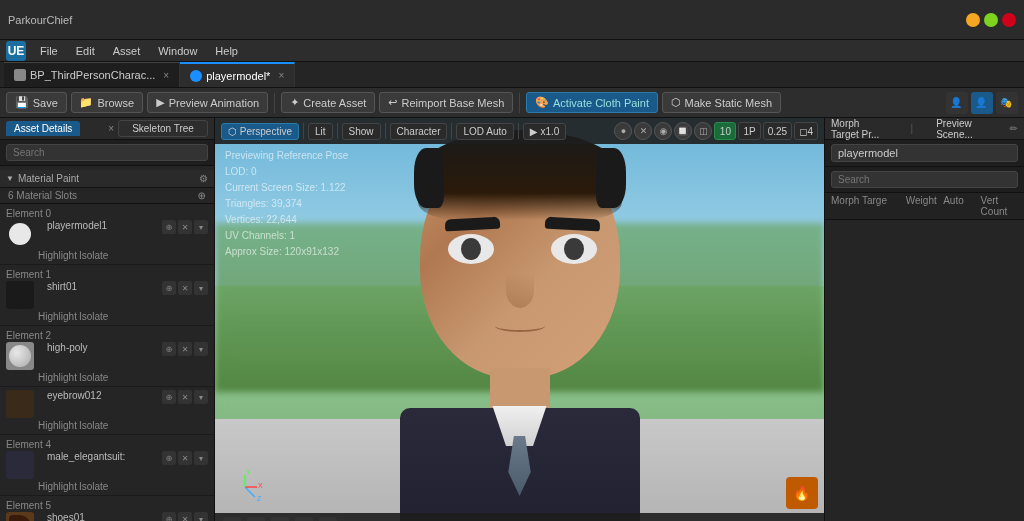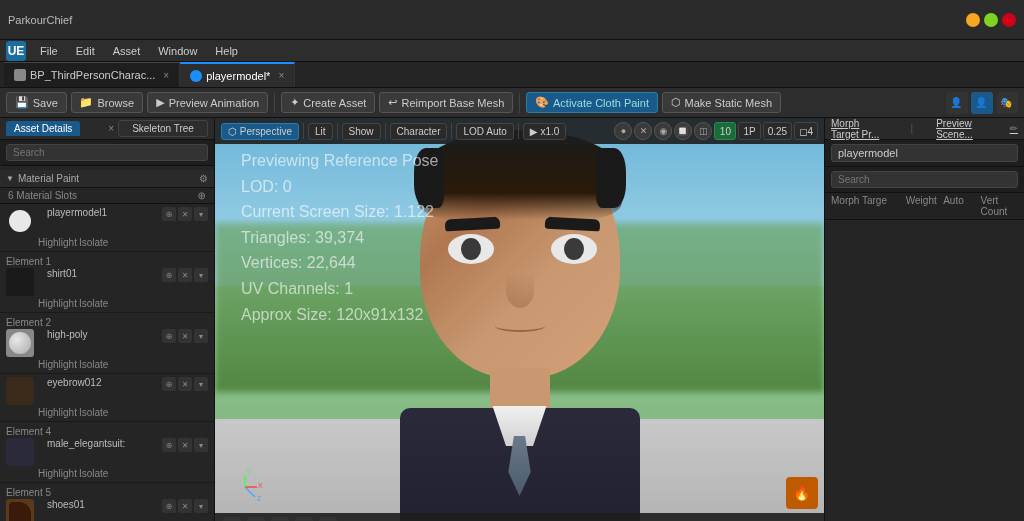--- a/index.html
+++ b/index.html
@@ -83,21 +83,21 @@
     .thumb-suit { background: #2a2a3a; border-radius: 2px; width: 22px; height: 22px; margin: 3px; }
     .thumb-shoes { background: #3a1a0a; border-radius: 2px; width: 22px; height: 22px; margin: 3px; }
 
     
     .viewport { flex: 1; position: relative; background: #1a1a1a; overflow: hidden; }
     .viewport-toolbar { position: absolute; top: 0; left: 0; right: 0; height: 26px; background: rgba(30,30,30,0.9); display: flex; align-items: center; padding: 0 6px; gap: 2px; z-index: 10; }
     .vp-btn { display: flex; align-items: center; gap: 3px; padding: 2px 6px; background: #2a2a2a; border: 1px solid #444; border-radius: 3px; color: #ccc; font-size: 10px; cursor: pointer; }
     .vp-btn.active { background: #1a5a8a; border-color: #2a7aaa; }
     .vp-sep { width: 1px; height: 16px; background: #444; margin: 0 2px; }
     .vp-circle { width: 18px; height: 18px; border-radius: 50%; background: #3a3a3a; border: 1px solid #555; display: flex; align-items: center; justify-content: center; color: #aaa; font-size: 9px; cursor: pointer; }
-    .vp-info { position: absolute; top: 30px; left: 26px; color: rgba(255,255,255,0.6); font-size: 16px; line-height: 1.6; z-index: 10; pointer-events: none; }
+    .vp-info { position: absolute; top: 30px; left: 10px; color: rgba(255,255,255,0.6); font-size: 10px; line-height: 1.6; z-index: 10; pointer-events: none; }
 
     
     .scene-bg { position: absolute; inset: 0; background: linear-gradient(180deg, #87CEEB 0%, #98D8C8 30%, #7ab87a 60%, #5a8a5a 100%); }
     .scene-blur { position: absolute; inset: 0; backdrop-filter: blur(8px); background: rgba(180,220,180,0.3); }
 
     
     .character-figure { position: absolute; bottom: 0; left: 50%; transform: translateX(-50%); width: 320px; height: 100%; }
 
     
     .scene-floor { position: absolute; bottom: 0; left: 0; right: 0; height: 120px; background: linear-gradient(180deg, #c8c8c8 0%, #b0b0b0 100%); }
@@ -124,21 +124,21 @@
 
     
     .vp-bottom { position: absolute; bottom: 0; left: 0; right: 0; height: 26px; background: rgba(30,30,30,0.9); display: flex; align-items: center; padding: 0 8px; gap: 6px; z-index: 10; }
     .vp-bottom-btn { width: 18px; height: 18px; border-radius: 3px; background: #333; display: flex; align-items: center; justify-content: center; color: #888; font-size: 10px; cursor: pointer; }
 
     
     .axis-indicator { position: absolute; bottom: 32px; left: 10px; width: 40px; height: 40px; z-index: 10; }
 
     
     .right-panel { width: 200px; background: #252525; border-left: 1px solid #111; display: flex; flex-direction: column; }
-    .right-panel-header { height: 22px; background: #2a2a2a; display: flex; align-items: center; padding: 0 6px; border-bottom: 1px solid #111; gap: 20px; font-size: 10px; color: #ccc; text-decoration: underline; }
+    .right-panel-header { height: 22px; background: #2a2a2a; display: flex; align-items: center; padding: 0 6px; border-bottom: 1px solid #111; gap: 20px; font-size: 10px; color: #ccc; }
     .right-search { padding: 4px 6px; background: #1e1e1e; border-bottom: 1px solid #111; }
     .right-search input { width: 100%; background: #333; border: 1px solid #444; border-radius: 3px; padding: 2px 6px; color: #ccc; font-size: 10px; outline: none; }
     .right-col-headers { display: flex; padding: 2px 6px; background: #222; border-bottom: 1px solid #111; font-size: 10px; color: #888; }
     .col-h { flex: 1; }
     .morph-name-col { flex: 2; }
     .right-content { flex: 1; overflow-y: auto; }
     .right-input { padding: 4px 6px; background: #1e1e1e; border-bottom: 1px solid #111; }
     .right-input input { width: 100%; background: #333; border: 1px solid #444; border-radius: 3px; padding: 2px 6px; color: #ccc; font-size: 10px; outline: none; }
     .agent-icon { width: 22px; height: 22px; border-radius: 3px; background: #1a5a8a; display: flex; align-items: center; justify-content: center; color: white; font-size: 10px; cursor: pointer; }
     .agent-icon.dim { background: #333; color: #888; }
@@ -246,20 +246,21 @@
           <span class="section-arrow">▼</span>
           <span class="section-title">Material Paint</span>
           <span class="section-gear">⚙</span>
         </div>
         <div class="material-subheader">
           <span>6 Material Slots</span>
           <span>⊕</span>
         </div>
 
         <div class="material-slot">
+          <div class="slot-label">Element 0</div>
           <div class="slot-row">
             <div class="slot-thumb">
               <div class="thumb-white"></div>
             </div>
             <span class="slot-name">playermodel1</span>
             <div class="slot-actions">
               <div class="slot-action-btn">⊕</div>
               <div class="slot-action-btn">✕</div>
               <div class="slot-action-btn">▾</div>
             </div>

